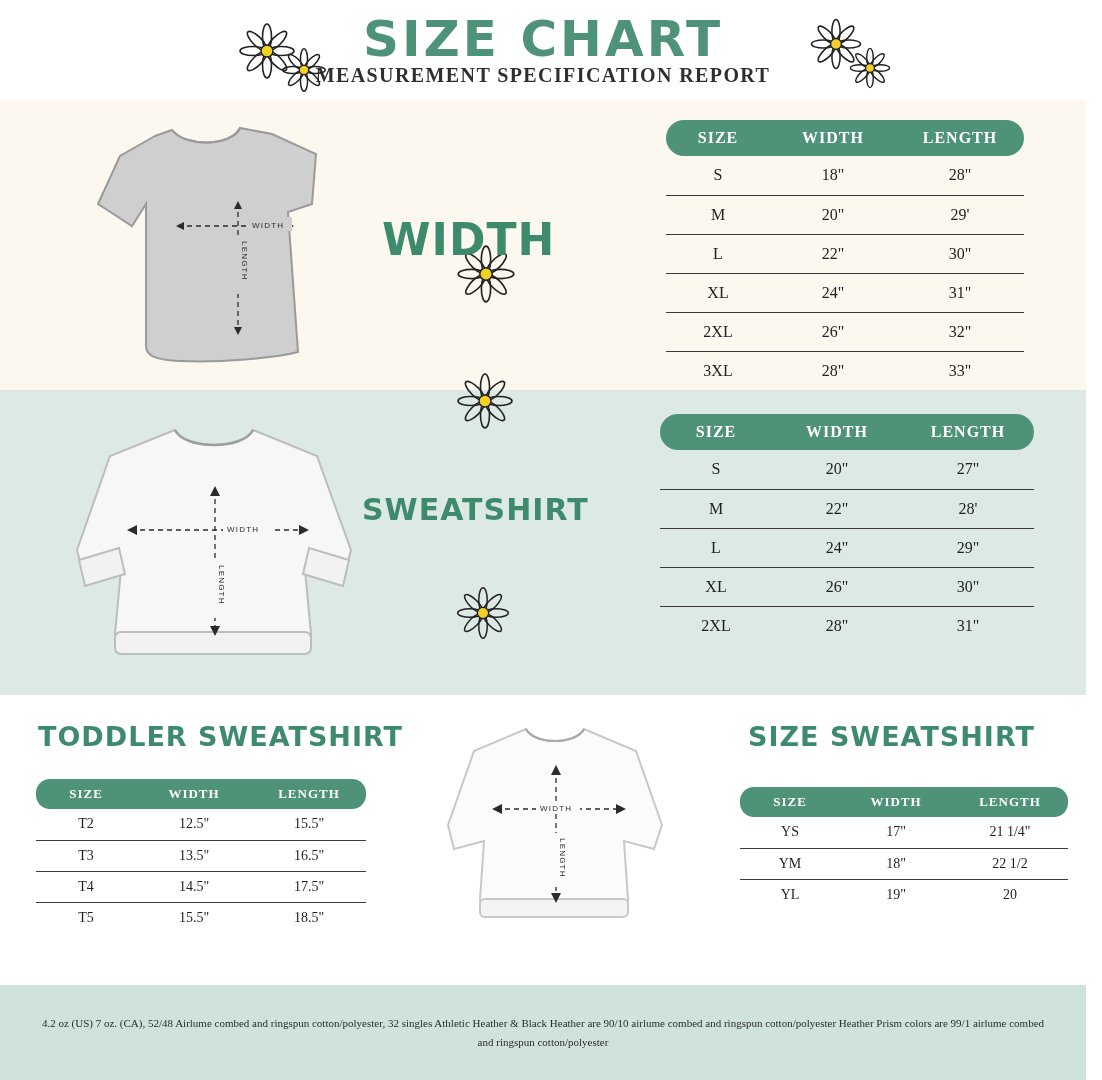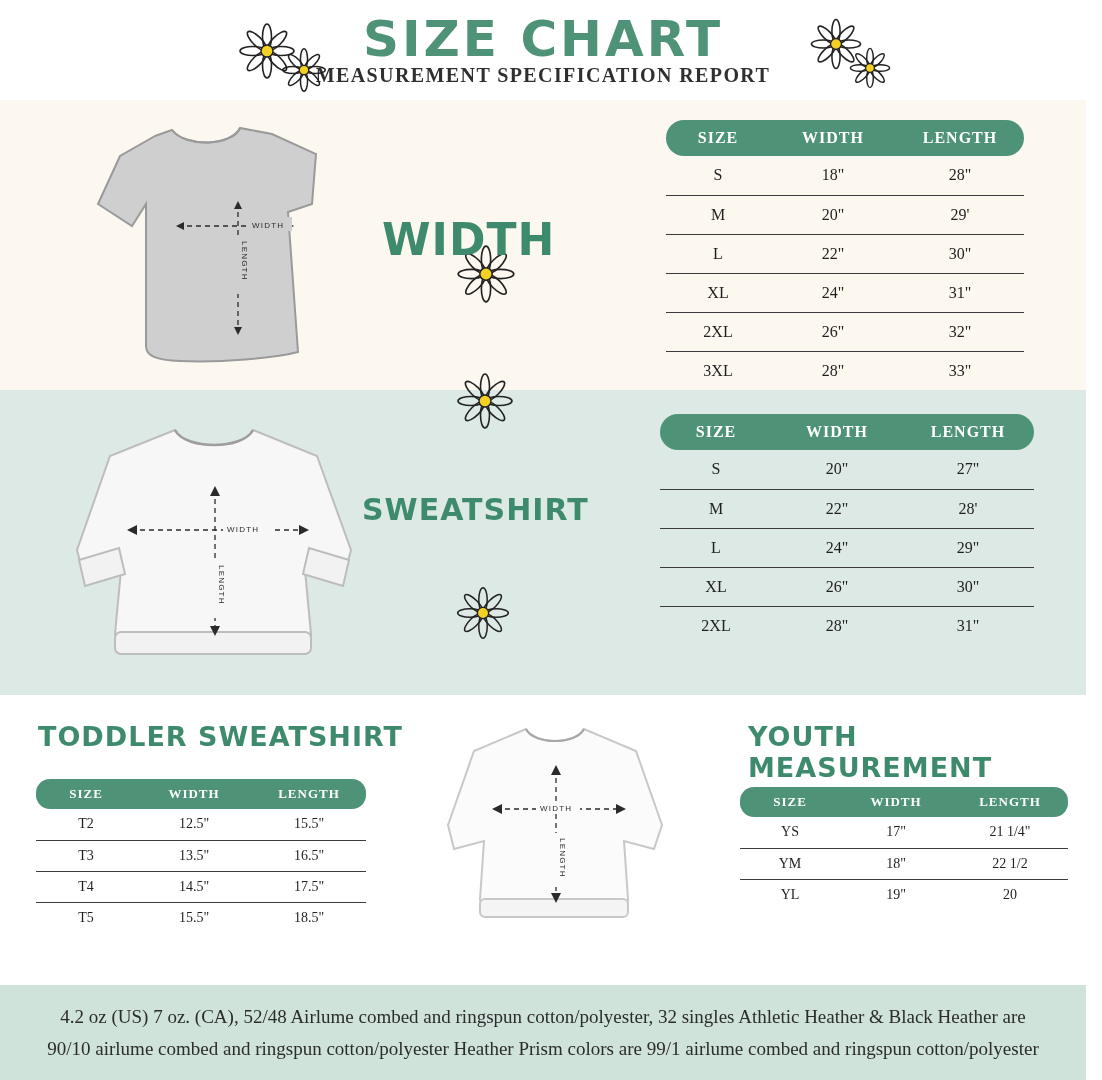--- a/index.html
+++ b/index.html
@@ -61,21 +61,21 @@
   .footer-band {
     background: #cfe3da;
     height: 95px;
     position: relative;
     display: flex;
     align-items: center;
     justify-content: center;
   }
   .footer-text {
     font-family: "Liberation Serif", serif;
-    font-size: 19px;
+    font-size: 11px;
     color: #2c2c2c;
     text-align: center;
     line-height: 1.65;
     width: 1010px;
   }
 
   
   .sec-title {
     font-family: "DejaVu Sans", sans-serif;
     font-weight: bold;
@@ -358,21 +358,21 @@
           <td>28"</td>
           <td>31"</td>
         </tr>
       </tbody>
     </table>
   </div>
 
   <div class="band-kids">
 
     <div class="sec-title" style="position:absolute; left:38px; top:26px; font-size:27px;">TODDLER SWEATSHIRT</div>
-    <div class="sec-title" style="position:absolute; left:748px; top:26px; font-size:27px;">YOUTH MEASUREMENT</div>
+    <div class="sec-title" style="position:absolute; left:748px; top:26px; font-size:27px;">SIZE SWEATSHIRT</div>
 
     <svg class="garment" style="left:430px; top:18px;" width="250" height="230" viewBox="0 0 250 230">
       <path d="M96 16 L44 38 L18 112 L24 136 L54 128 L50 186 C50 196 84 204 125 204 C166 204 200 196 198 186 L194 128 L224 136 L232 112 L206 38 L154 16 C146 32 104 32 96 16 Z" fill="#fbfbfb" stroke="#c8c8c8" stroke-width="2"></path>
       <path d="M96 16 C104 32 146 32 154 16" fill="none" stroke="#a8a8a8" stroke-width="2.2"></path>
       <rect x="50" y="186" width="148" height="18" rx="5" fill="#f4f4f4" stroke="#c8c8c8" stroke-width="2"></rect>
       <g stroke="#2b2b2b" stroke-width="1.3" fill="none" stroke-dasharray="5,4">
         <line x1="66" y1="96" x2="192" y2="96"></line>
         <line x1="126" y1="56" x2="126" y2="186"></line>
       </g>
       <g fill="#2b2b2b">

